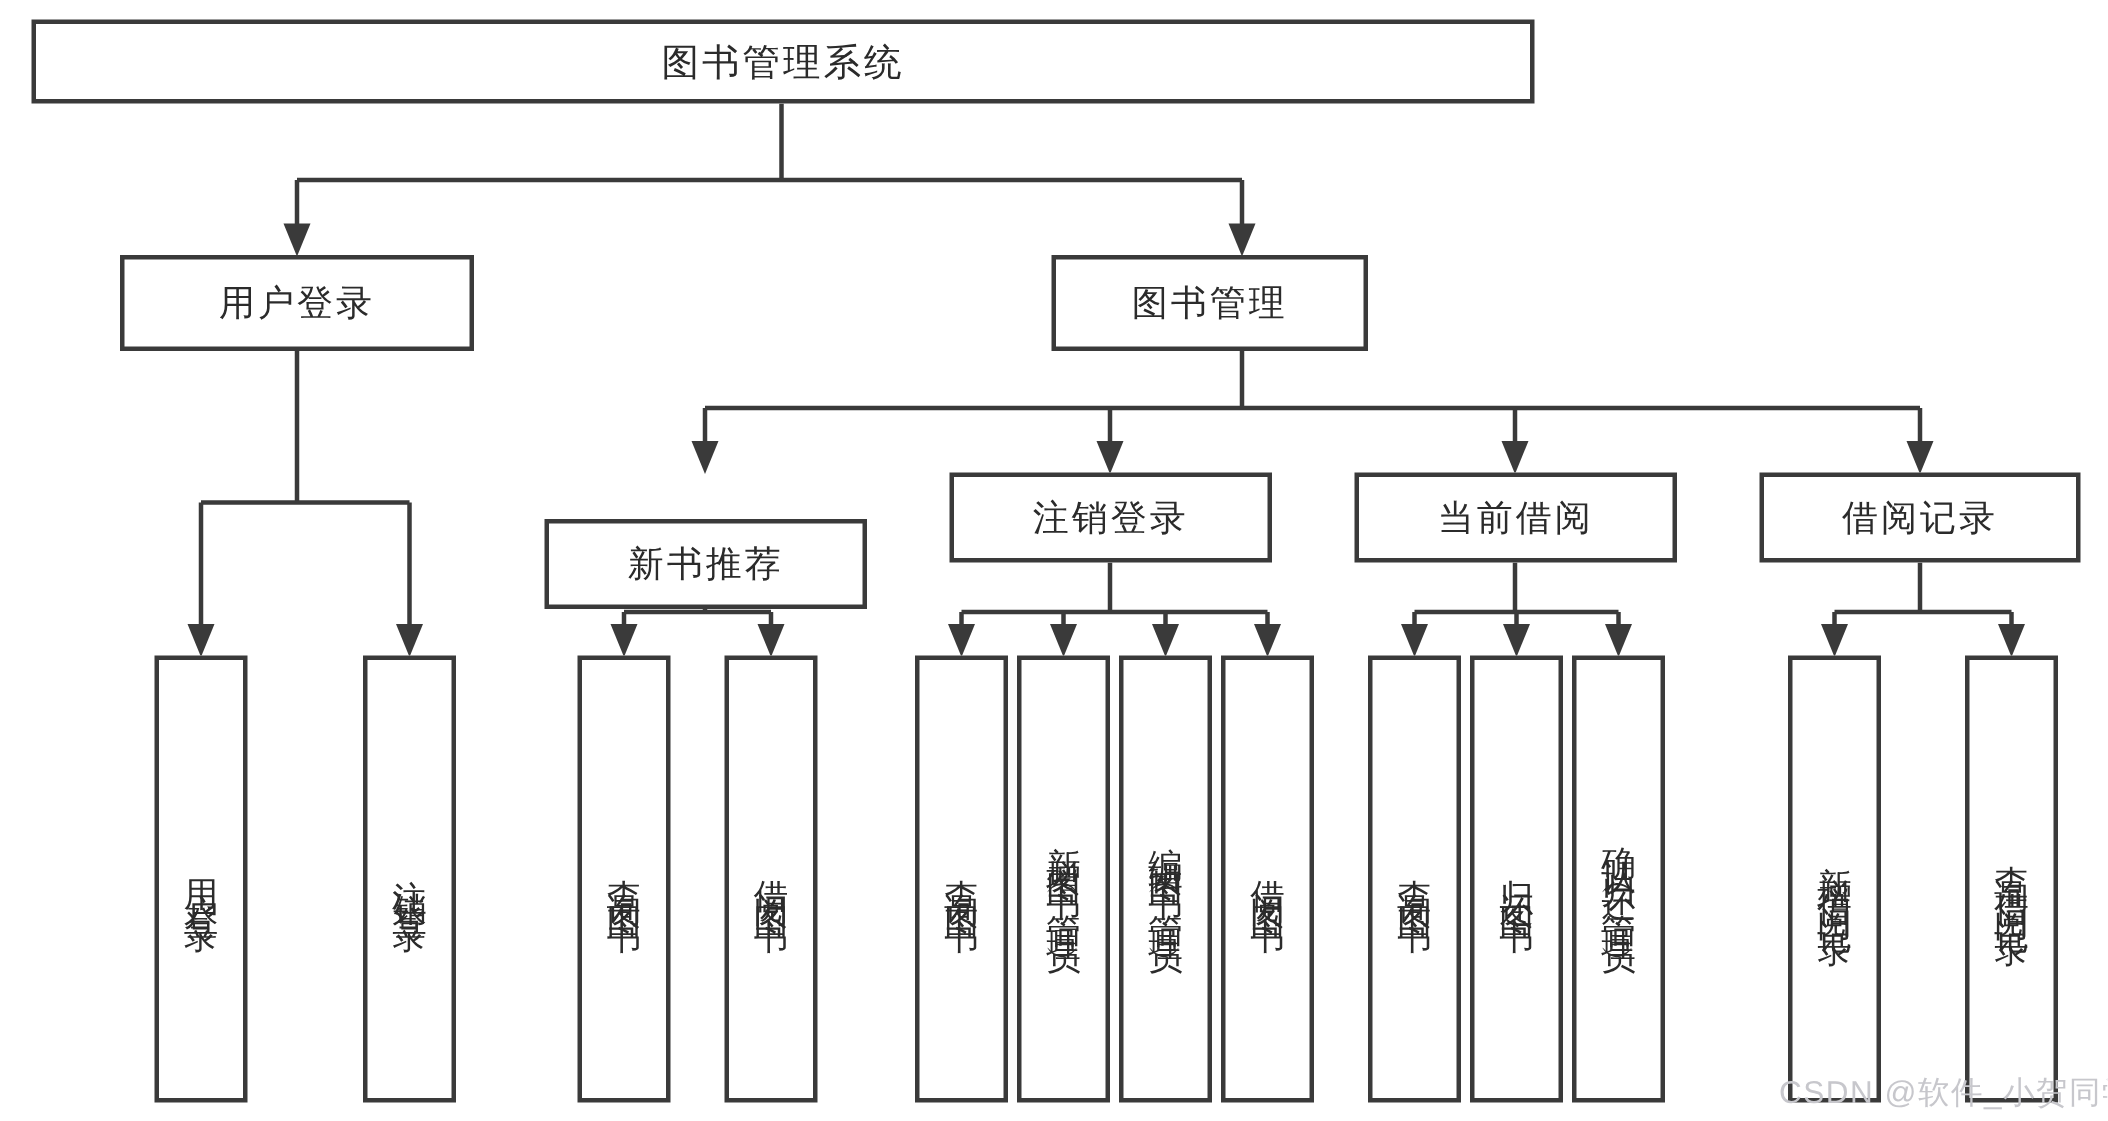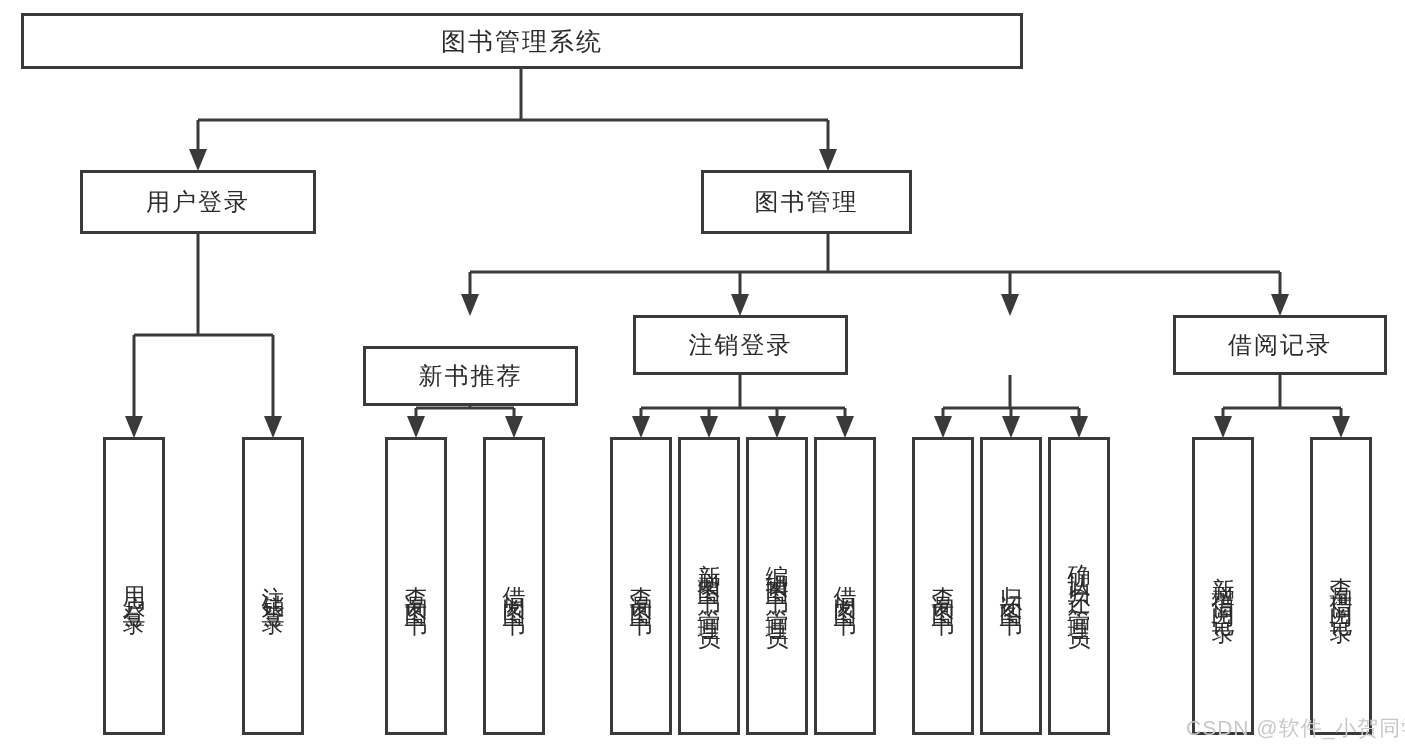--- a/index.html
+++ b/index.html
@@ -108,20 +108,21 @@
     </g>
   </svg>
 
   <div class="box h root" style="left:21px;top:13px;width:1002px;height:56px;">图书管理系统</div>
 
   <div class="box h" style="left:80px;top:170px;width:236px;height:64px;">用户登录</div>
   <div class="box h" style="left:701px;top:170px;width:211px;height:64px;">图书管理</div>
 
   <div class="box h" style="left:363px;top:315px;width:215px;height:60px;margin-top:31px;">新书推荐</div>
   <div class="box h" style="left:633px;top:315px;width:215px;height:60px;">注销登录</div>
+  <div class="box h" style="left:903px;top:315px;width:215px;height:60px;">当前借阅</div>
   <div class="box h" style="left:1173px;top:315px;width:214px;height:60px;">借阅记录</div>
 
   <div class="box v" style="left:103px;top:437px;width:62px;height:298px;">用户登录</div>
   <div class="box v" style="left:242px;top:437px;width:62px;height:298px;">注销登录</div>
 
   <div class="box v" style="left:385px;top:437px;width:62px;height:298px;">查询图书</div>
   <div class="box v" style="left:483px;top:437px;width:62px;height:298px;">借阅图书</div>
 
   <div class="box v" style="left:610px;top:437px;width:62px;height:298px;">查询图书</div>
   <div class="box v" style="left:678px;top:437px;width:62px;height:298px;">新增图书（管理员）</div>

